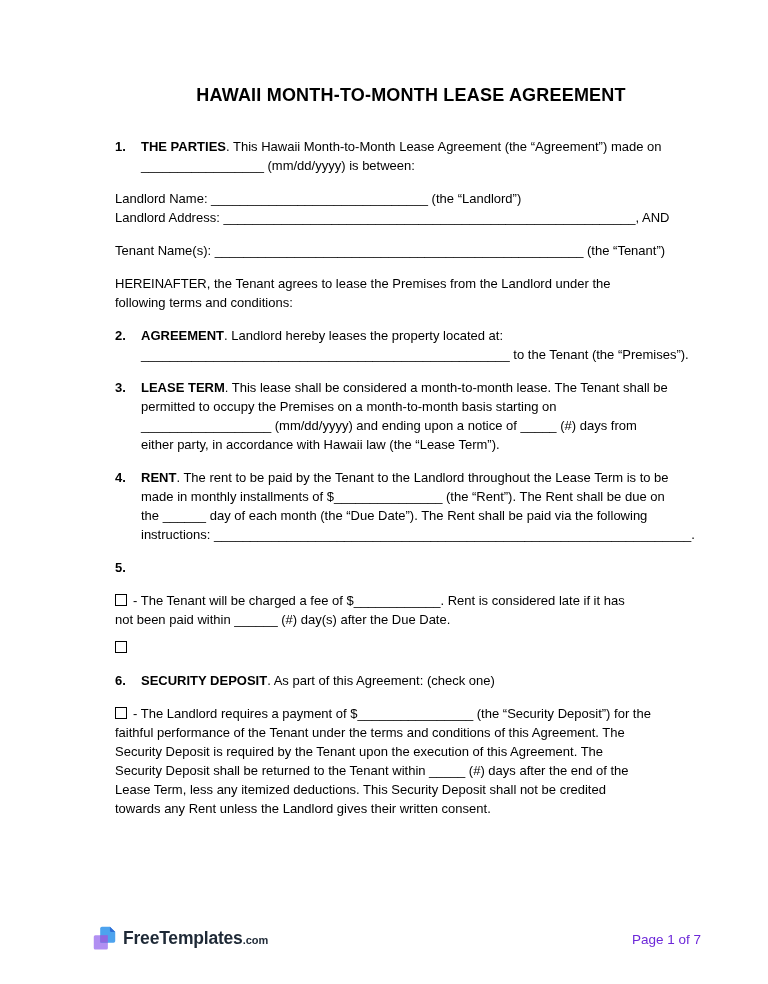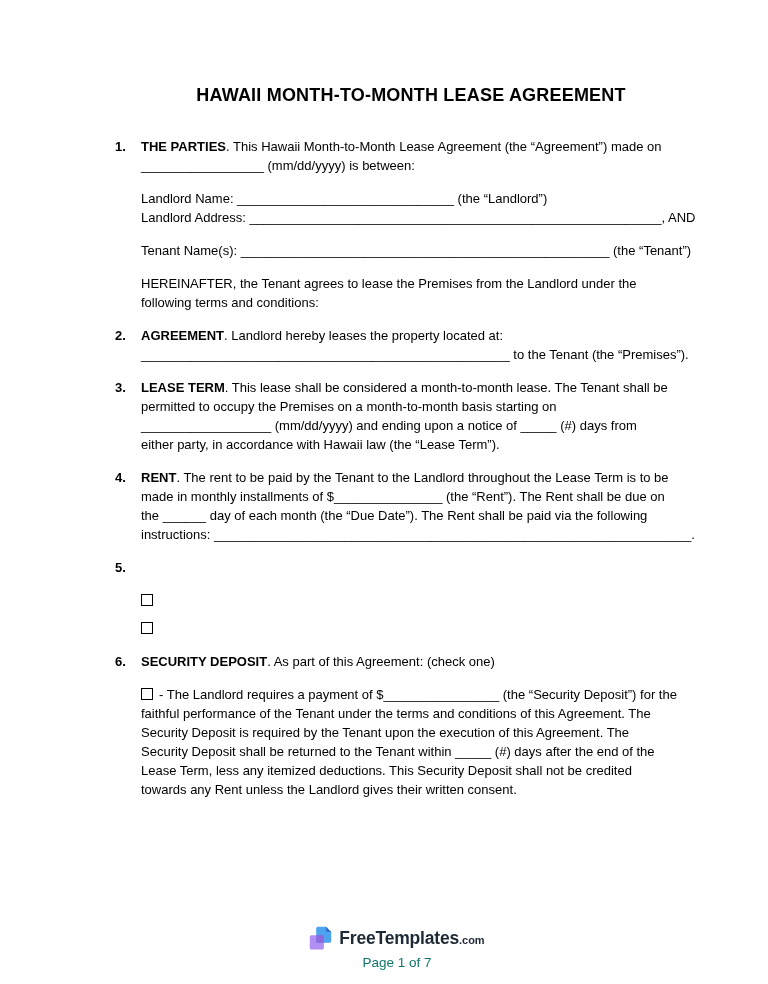--- a/index.html
+++ b/index.html
@@ -17,41 +17,41 @@
     text-align:center;
     font-size:18px;line-height:22px;font-weight:bold;
     letter-spacing:0.2px;
   }
   .content{padding:31px 74px 0 88px;}
   .block{margin:0 0 14px 0;}
   .section{display:flex;}
   .sec-num{flex:0 0 26px;font-weight:bold;}
   .body{margin:0;white-space:pre-line;}
   .sec-heading{font-weight:bold;}
-  .indent{margin-left:26px;}
+  .indent{}
   .checkbox-item{margin-bottom:14px;}
   .checkbox-item + .checkbox-item{margin-top:-5px;}
   .cb{
     display:inline-block;
     width:10px;height:10px;
     border:1.6px solid #000;
     margin-right:6px;
     vertical-align:-1px;
     background:#fff;
   }
   .footer{
     position:absolute;left:93px;right:94px;top:926px;
-    display:flex;justify-content:space-between;align-items:center;flex-direction:column;
+    display:flex;justify-content:space-between;align-items:center;
   }
   .brand{display:flex;align-items:center;gap:7px;}
   .logo{width:23px;height:27px;display:block;}
   .brand-text{color:#1e2936;}
   .brand-name{font-size:17.5px;font-weight:bold;letter-spacing:-0.2px;}
   .brand-suffix{font-size:11px;font-weight:bold;}
-  .page-num{font-size:13.5px;color:#0f766e;}
+  .page-num{font-size:13.5px;color:#6d28d9;}
 </style>
 </head>
 <body>
 
 <div class="page">
 
   <h1 class="title">HAWAII MONTH-TO-MONTH LEASE AGREEMENT</h1>
 
   <div class="content">
 
@@ -96,21 +96,22 @@
 made in monthly installments of $_______________ (the “Rent”). The Rent shall be due on
 the ______ day of each month (the “Due Date”). The Rent shall be paid via the following
 instructions: __________________________________________________________________.</span></p>
     </div>
 
     <div class="block section">
       <span class="sec-num">5.</span>
     </div>
 
     <div class="block indent checkbox-item">
-      <span class="cb"></span>
+      <span class="cb"></span><span class="body">- The Tenant will be charged a fee of $____________. Rent is considered late if it has
+not been paid within ______ (#) day(s) after the Due Date.</span>
     </div>
 
     <div class="block indent checkbox-item">
       <span class="cb"></span>
     </div>
 
     <div class="block section">
       <span class="sec-num">6.</span>
       <p class="body"><b class="sec-heading">SECURITY DEPOSIT</b><span>. As part of this Agreement: (check one)</span></p>
     </div>

